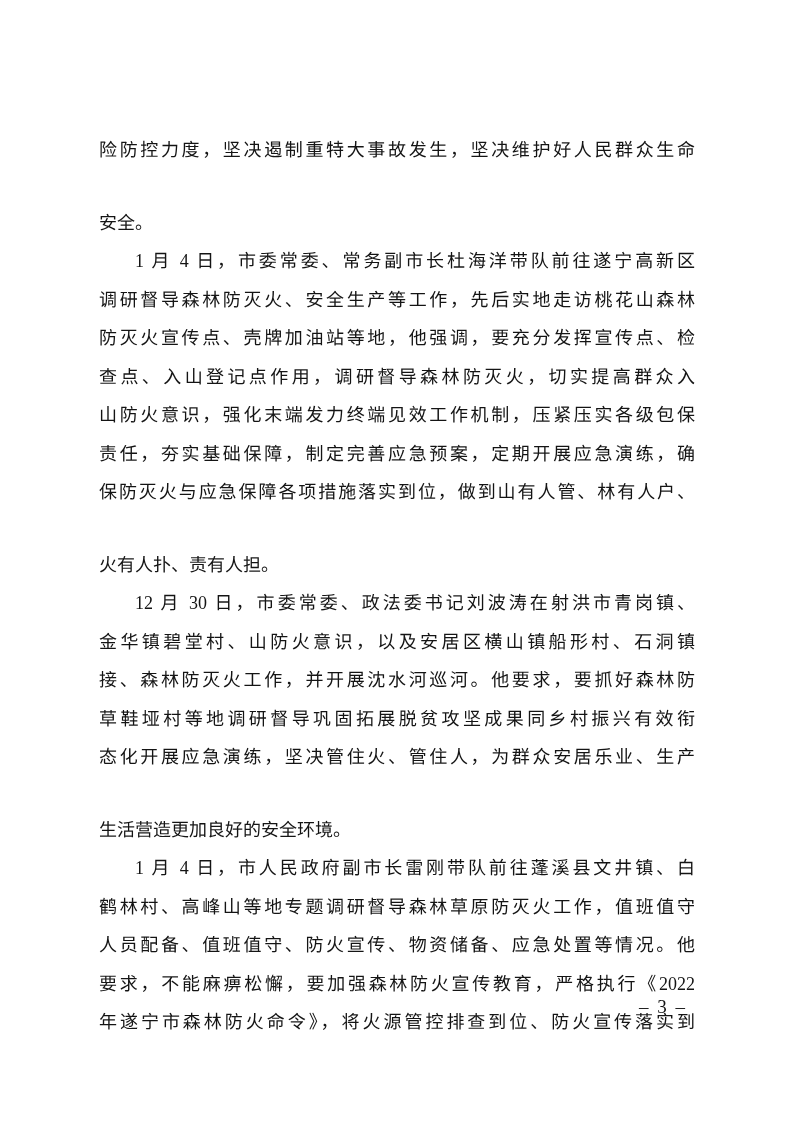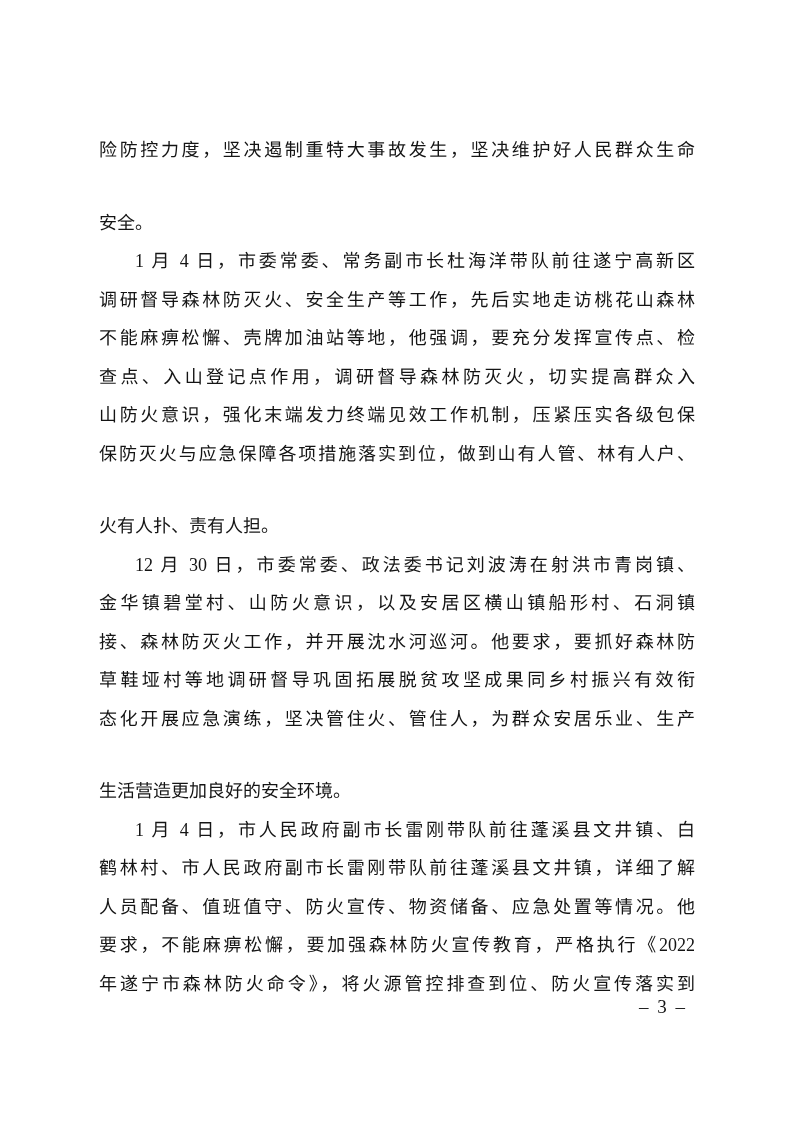--- a/index.html
+++ b/index.html
@@ -52,31 +52,32 @@
 </style>
 </head>
 <body>
 
 <div class="page">
   <div class="doc-body" id="doc-body">
       <div class="line">险防控力度，坚决遏制重特大事故发生，坚决维护好人民群众生命</div>
       <div class="line lastline">安全。</div>
       <div class="line indent">1 月 4 日，市委常委、常务副市长杜海洋带队前往遂宁高新区</div>
       <div class="line">调研督导森林防灭火、安全生产等工作，先后实地走访桃花山森林</div>
-      <div class="line">不能麻痹松懈、壳牌加油站等地，他强调，要充分发挥宣传点、检</div>
+      <div class="line">防灭火宣传点、壳牌加油站等地，他强调，要充分发挥宣传点、检</div>
       <div class="line">查点、入山登记点作用，调研督导森林防灭火，切实提高群众入</div>
       <div class="line">山防火意识，强化末端发力终端见效工作机制，压紧压实各级包保</div>
+      <div class="line">责任，夯实基础保障，制定完善应急预案，定期开展应急演练，确</div>
       <div class="line">保防灭火与应急保障各项措施落实到位，做到山有人管、林有人户、</div>
       <div class="line lastline">火有人扑、责有人担。</div>
       <div class="line indent">12 月 30 日，市委常委、政法委书记刘波涛在射洪市青岗镇、</div>
       <div class="line">金华镇碧堂村、山防火意识，以及安居区横山镇船形村、石洞镇</div>
       <div class="line">接、森林防灭火工作，并开展沈水河巡河。他要求，要抓好森林防</div>
       <div class="line">草鞋垭村等地调研督导巩固拓展脱贫攻坚成果同乡村振兴有效衔</div>
       <div class="line">态化开展应急演练，坚决管住火、管住人，为群众安居乐业、生产</div>
       <div class="line lastline">生活营造更加良好的安全环境。</div>
       <div class="line indent">1 月 4 日，市人民政府副市长雷刚带队前往蓬溪县文井镇、白</div>
-      <div class="line">鹤林村、市人民政府副市长雷刚带队前往蓬溪县文井镇，详细了解</div>
+      <div class="line">鹤林村、高峰山等地专题调研督导森林草原防灭火工作，值班值守</div>
       <div class="line">人员配备、值班值守、防火宣传、物资储备、应急处置等情况。他</div>
       <div class="line">要求，不能麻痹松懈，要加强森林防火宣传教育，严格执行《2022</div>
       <div class="line">年遂宁市森林防火命令》，将火源管控排查到位、防火宣传落实到</div>
     </div>
   <div class="page-number">– 3 –</div>
 </div>
 
 </body></html>

